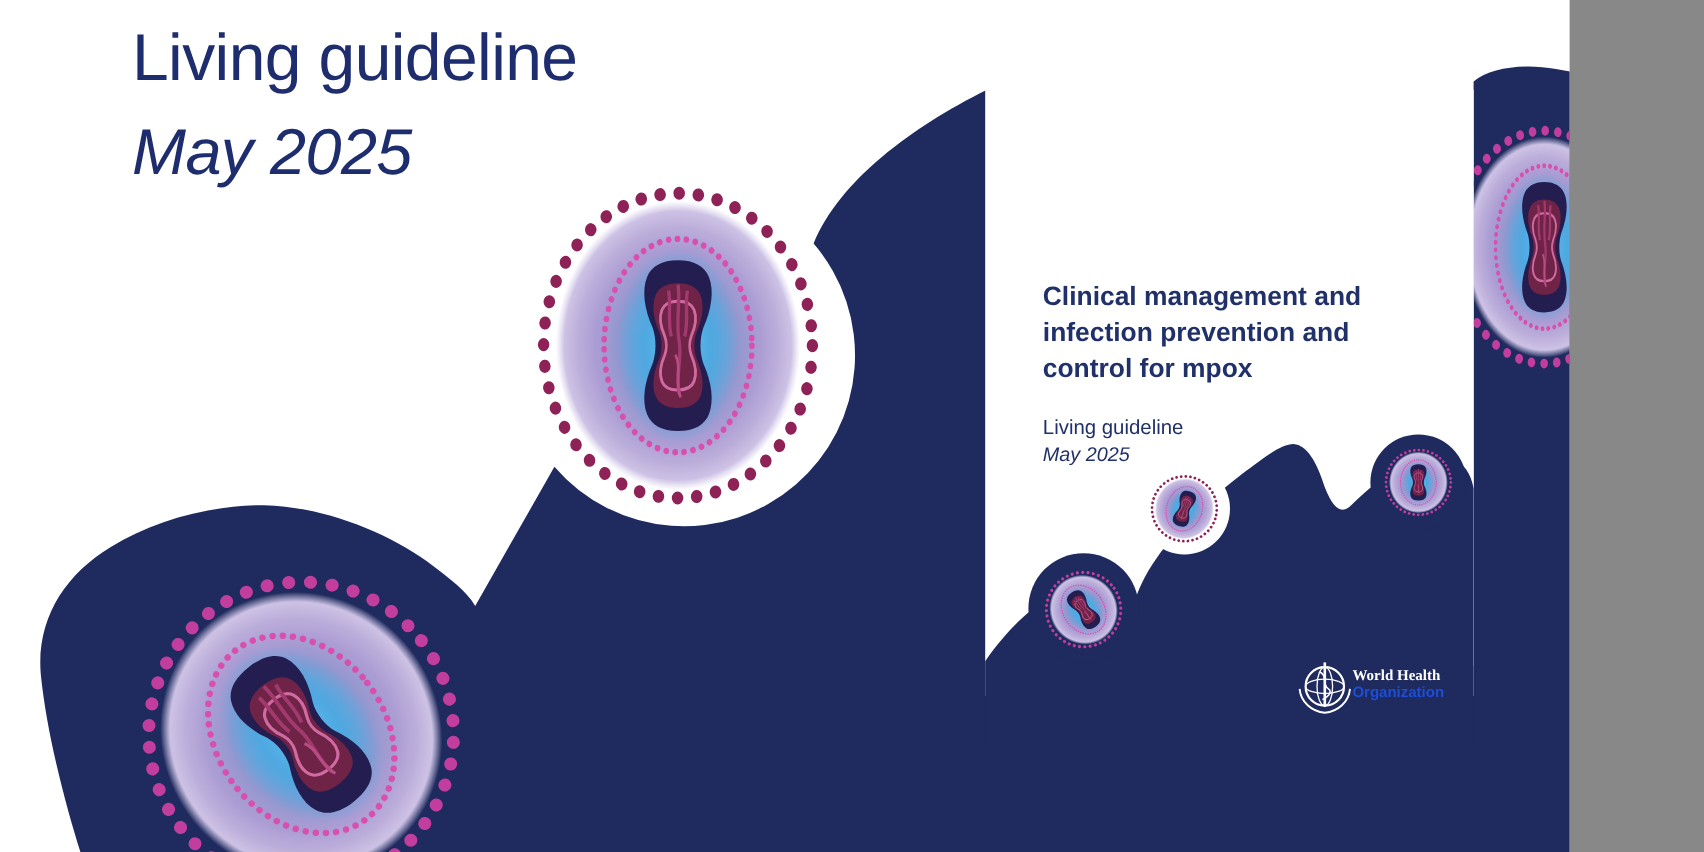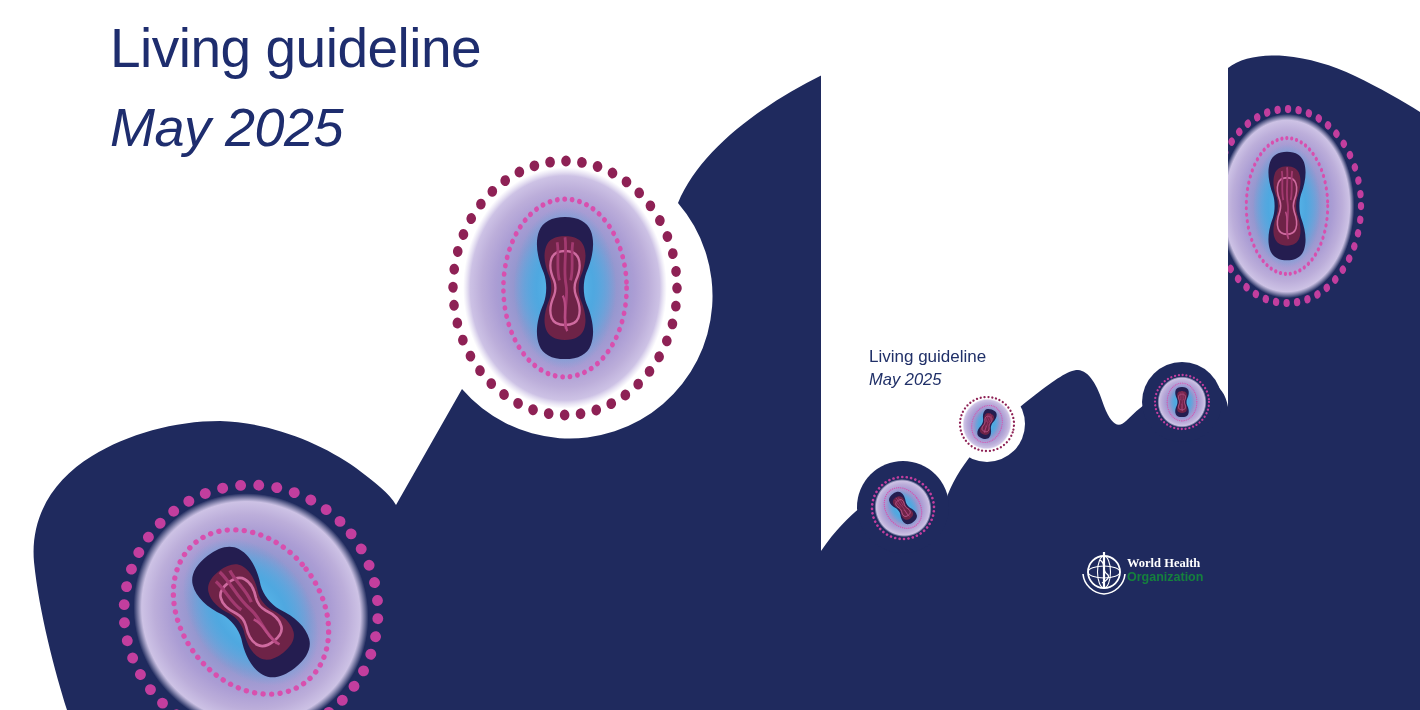--- a/index.html
+++ b/index.html
@@ -1,17 +1,17 @@
 <!DOCTYPE html>
 <html><head>
 <meta charset="utf-8">
 <style>
   html,body{margin:0;padding:0;background:#888;}
   #stage{
-    position:relative;width:1420px;height:710px;overflow:hidden;
+    position:relative;width:1308px;height:710px;overflow:hidden;
     background:#ffffff;font-family:"Liberation Sans","DejaVu Sans",sans-serif;
   }
   #artwork{position:absolute;left:0;top:0;width:1420px;height:710px;display:block;}
   .txt{position:absolute;white-space:pre-line;}
   #headline-title{
     left:110px;top:16px;font-size:55px;font-weight:500;letter-spacing:-0.5px;
     color:#1e2d6e;
   }
   #headline-date{
     left:110px;top:96px;font-size:54px;font-weight:500;font-style:italic;
@@ -21,21 +21,21 @@
     left:869px;top:232px;width:330px;font-size:22px;font-weight:bold;
     line-height:30px;color:#203068;
   }
   #cover-edition-label{
     left:869px;top:347px;font-size:17px;font-weight:500;color:#203068;
   }
   #cover-edition-date{
     left:869px;top:370px;font-size:16.5px;font-style:italic;color:#203068;
   }
   #who-name-1{left:1127px;top:556px;font-size:12.5px;font-weight:bold;color:#ffffff;font-family:Liberation Serif, serif;}
-  #who-name-2{left:1127px;top:570px;font-size:12.5px;font-weight:bold;color:#15803d;}
+  #who-name-2{left:1127px;top:570px;font-size:12.5px;font-weight:bold;color:#1d4ed8;}
 </style>
 </head>
 <body>
 
 <div id="stage">
 
   <svg id="artwork" viewBox="0 0 1420 710">
     <defs>
       <radialGradient id="bodyGrad" cx="50%" cy="50%" r="50%">
         <stop offset="0%" stop-color="#54b2e6"></stop>
@@ -121,18 +121,19 @@
       <ellipse rx="6.5" ry="16" stroke-width="1.1"></ellipse>
       <line x1="0" y1="-20" x2="0" y2="17" stroke-width="2.2"></line>
       <path d="M-4,-12 C3,-8 -3,-2 3,2 C7,5 2,9 -2,11" stroke-width="1.3"></path>
       <path d="M-21,2 C-20,13 -11,21 0,22 C11,21 20,13 21,2" stroke-width="1.6"></path>
     </g>
   </svg>
 
   <div class="txt" id="headline-title">Living guideline</div>
   <div class="txt" id="headline-date">May 2025</div>
 
+  <div class="txt" id="cover-title">Clinical management and infection prevention and control for mpox</div>
   <div class="txt" id="cover-edition-label">Living guideline</div>
   <div class="txt" id="cover-edition-date">May 2025</div>
 
   <div class="txt" id="who-name-1">World Health</div>
   <div class="txt" id="who-name-2">Organization</div>
 </div>
 
 </body></html>

